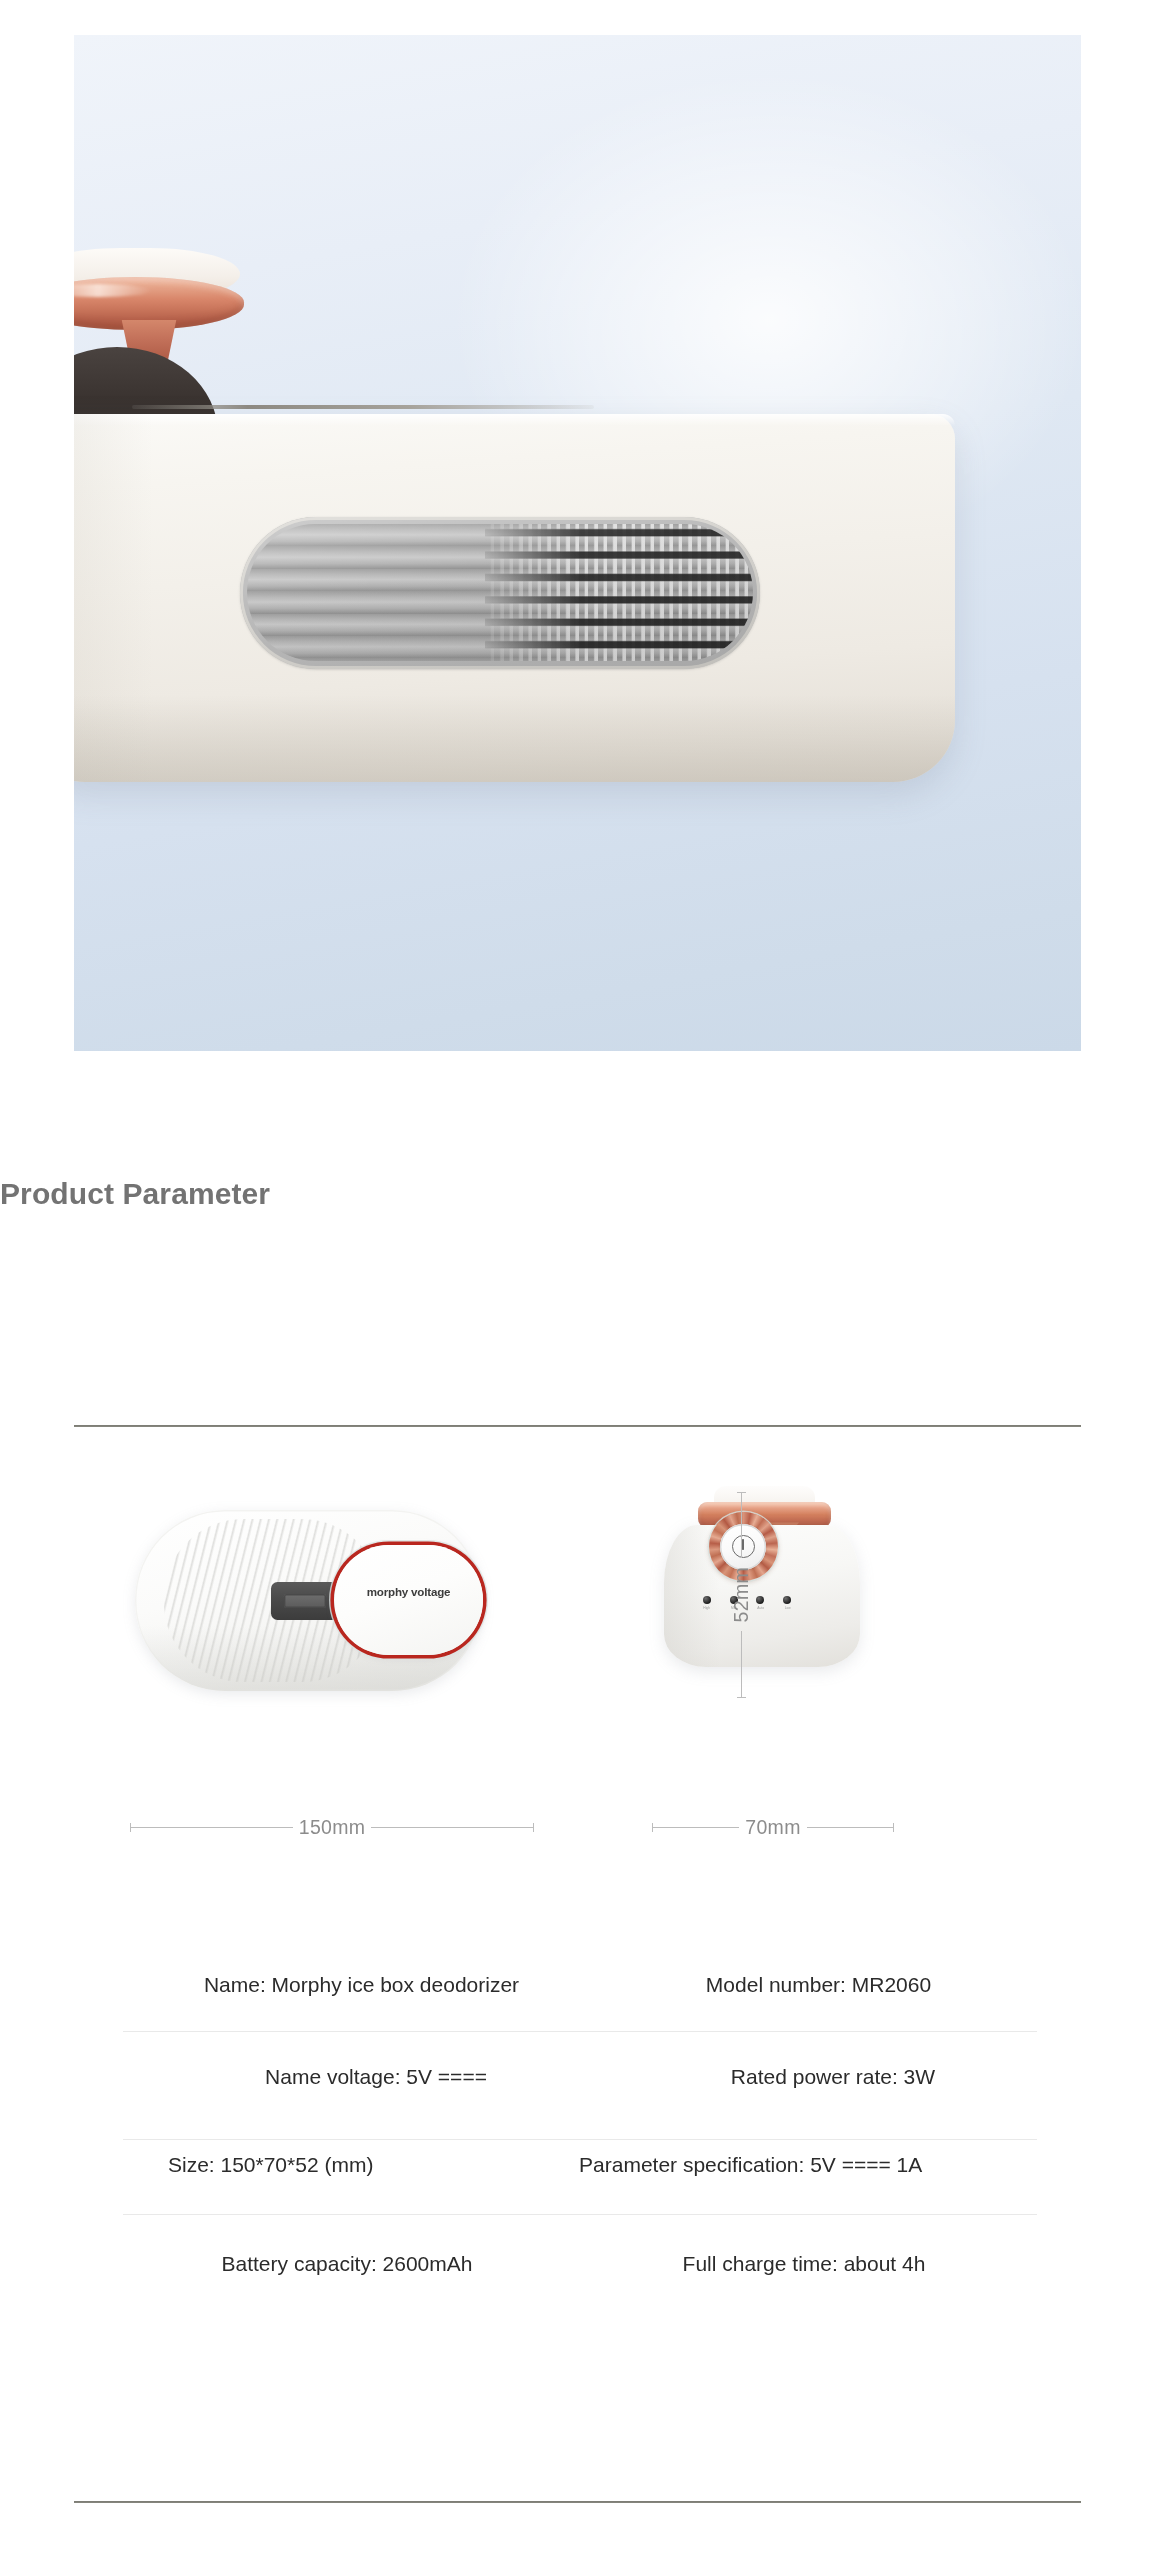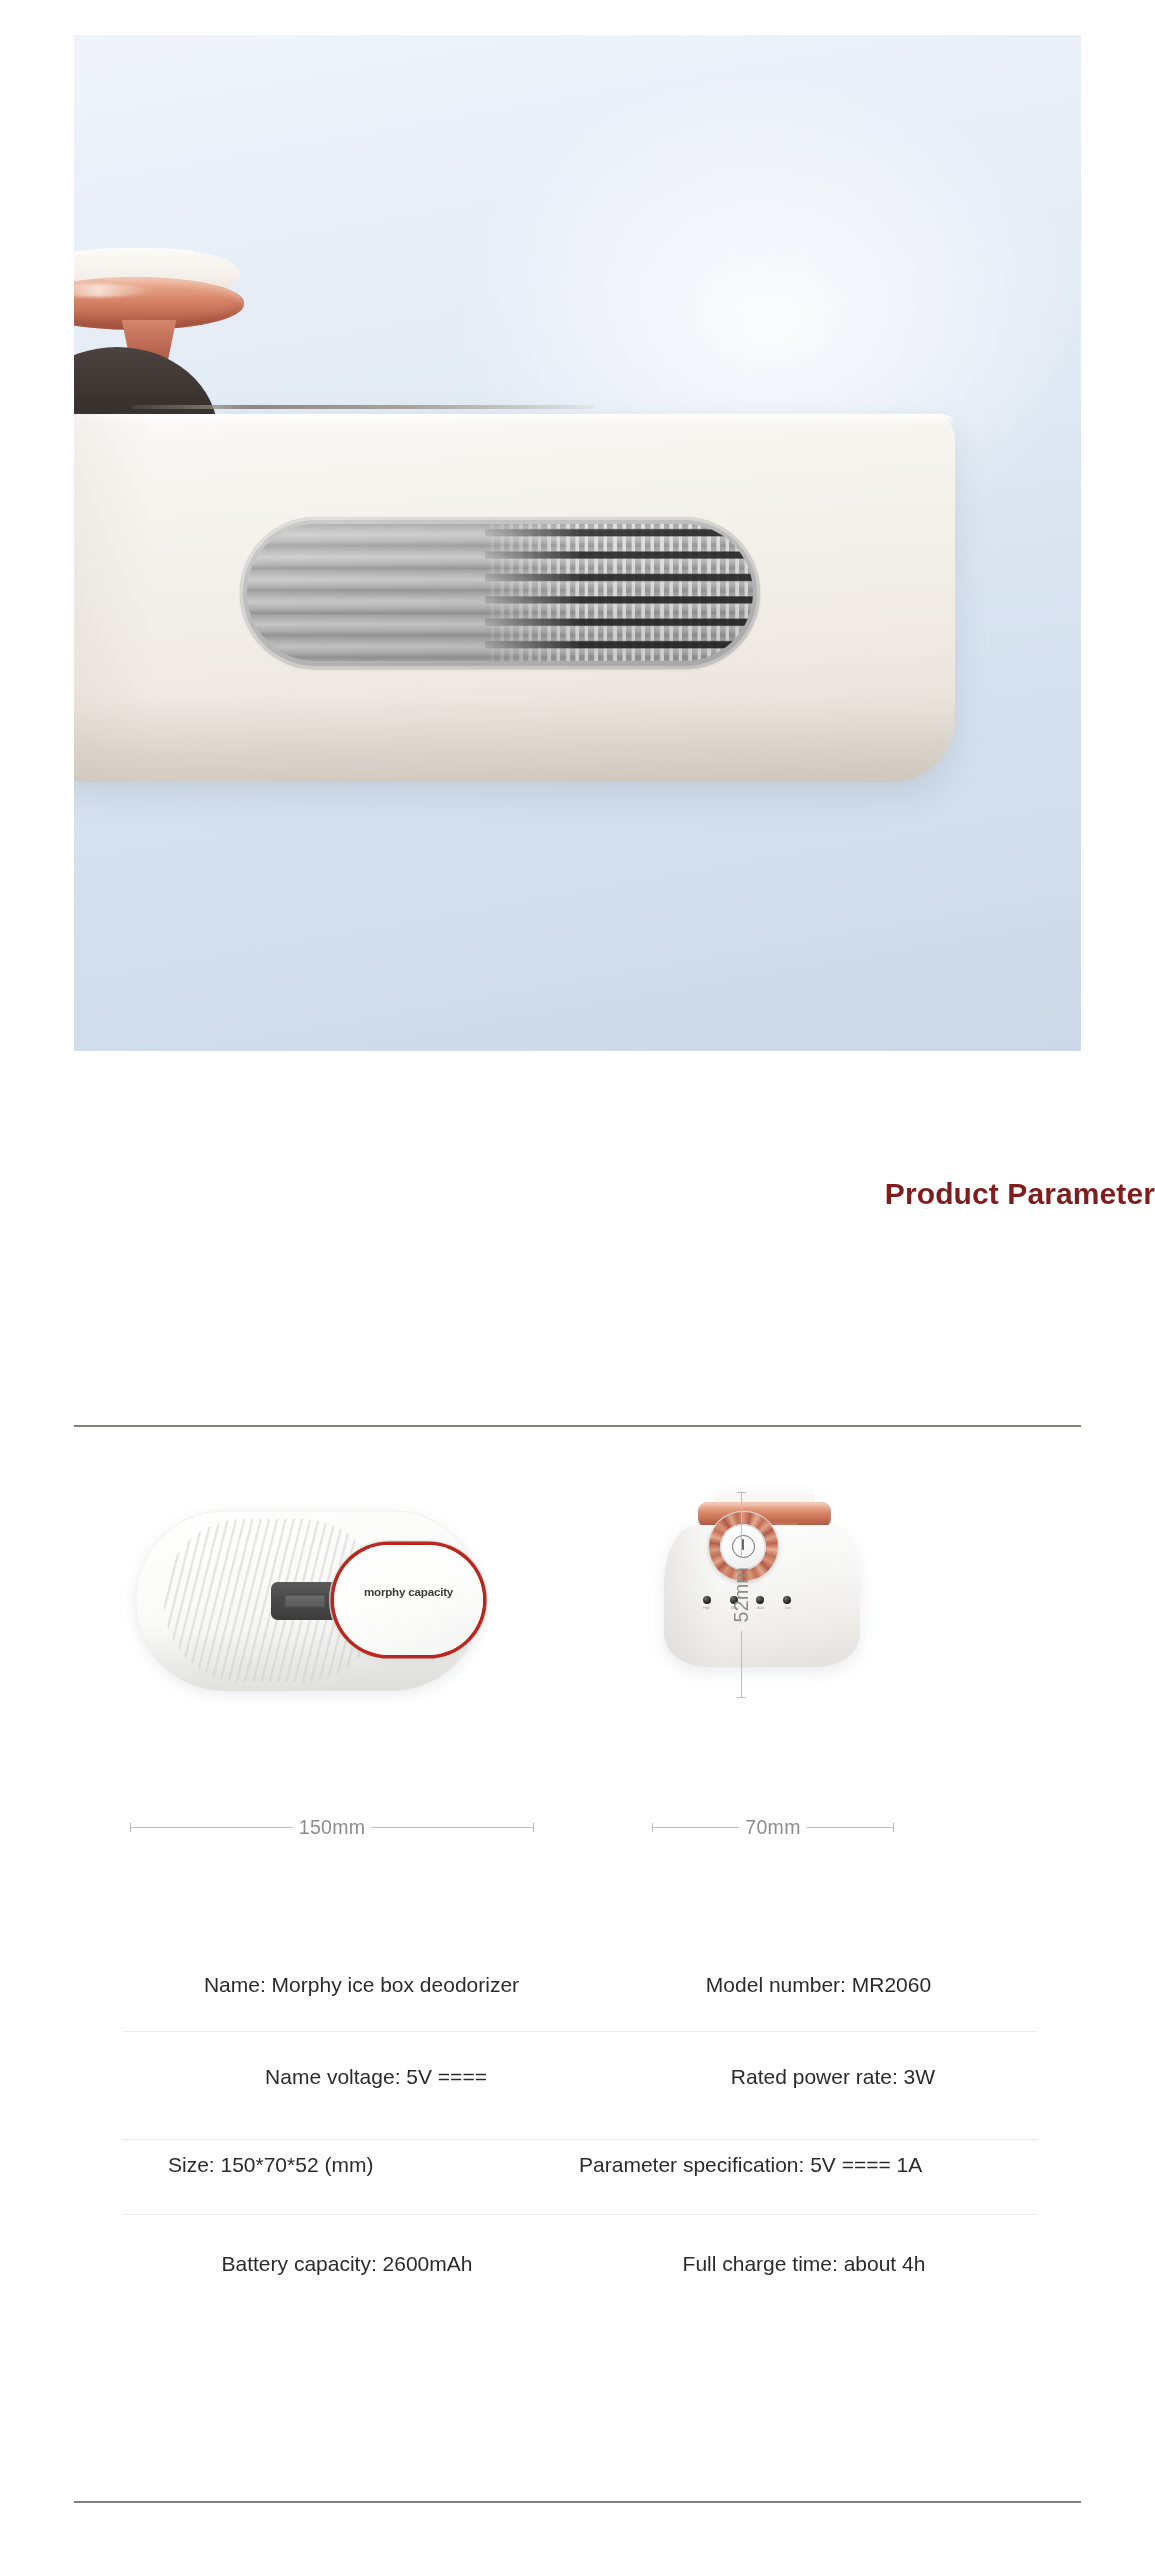--- a/index.html
+++ b/index.html
@@ -194,24 +194,24 @@
     border-radius: 69px;
     background: linear-gradient(170deg, rgba(255,255,255,0.30) 0%, rgba(255,255,255,0.04) 38%, rgba(0,0,0,0.10) 100%);
   }
 
   
   .section-heading {
     position: absolute;
     left: 0;
     top: 1177px;
     width: 1155px;
-    text-align: right;
+    text-align: left;
     font-size: 30px;
     font-weight: bold;
-    color: #7f1d1d;
+    color: #737373;
     letter-spacing: 0.1px;
   }
 
   
   .rule-dark-top {
     position: absolute;
     left: 74px;
     top: 1425px;
     width: 1007px;
     height: 2.2px;
@@ -569,21 +569,21 @@
 <div class="diagram-area">
 
   <div class="view-top">
     <div class="top-shell">
       <div class="top-ribs"></div>
       <div class="top-shade"></div>
     </div>
     <div class="usb-port"></div>
     <div class="usb-slot"></div>
     <div class="cap-oval">
-      <div class="cap-brand">morphy capacity</div>
+      <div class="cap-brand">morphy voltage</div>
     </div>
   </div>
 
   <div class="view-front">
     <div class="front-cap-plate"></div>
     <div class="front-cap-ring"></div>
     <div class="front-cap-notch"></div>
     <div class="front-body">
       <div class="front-body-shade"></div>
     </div>

